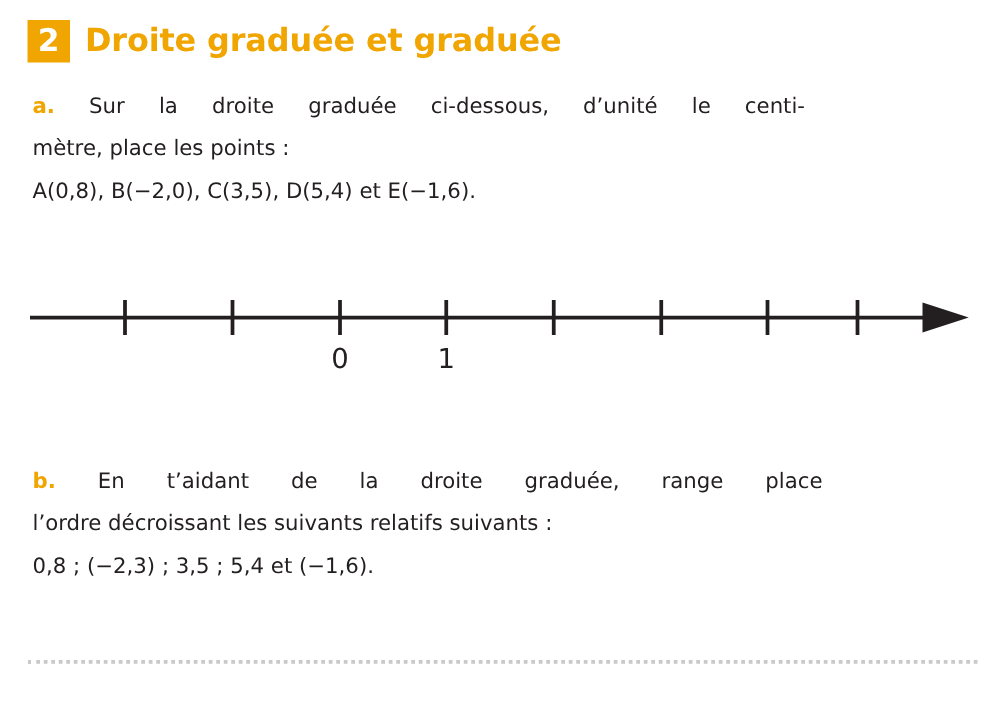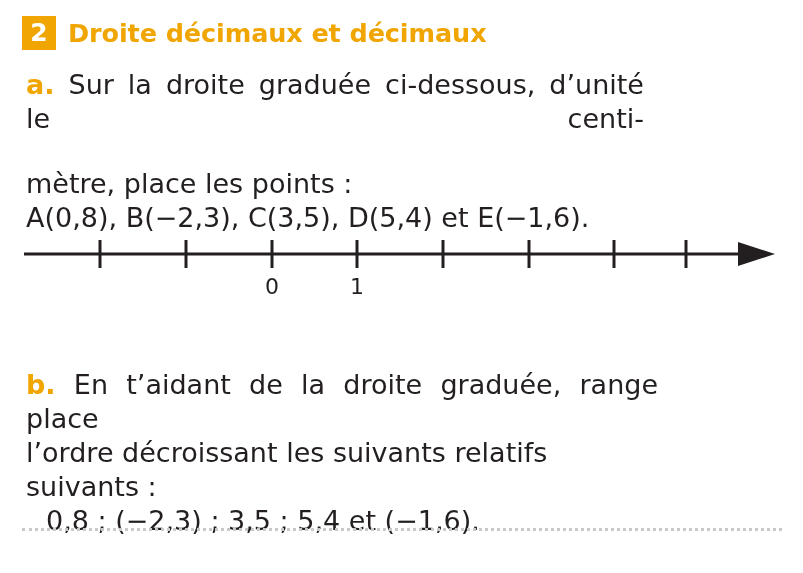--- a/index.html
+++ b/index.html
@@ -48,48 +48,48 @@
     color: #f0a500;
     font-weight: bold;
     font-size: 25.5px;
     letter-spacing: -0.1px;
     white-space: nowrap;
   }
 
   
   .q-block {
     position: absolute;
-    font-size: 27px;
+    font-size: 17px;
     line-height: 34px;
   }
   .q-label {
     color: #f0a500;
     font-weight: bold;
   }
   .q-a {
     left: 26px;
     top: 68px;
     width: 630px;
   }
   .q-a .line1 { text-align: justify; text-align-last: justify; width: 618px; }
-  .q-a .line2 { width: 618px; margin-top: 31px; }
+  .q-a .line2 { width: 618px; }
   .q-a .line3 { width: 618px; }
 
   .q-b {
     left: 26px;
     top: 368px;
     width: 640px;
   }
   .q-b .line1 {
     width: 632px;
     text-align: justify;
     text-align-last: justify;
   }
   .q-b .line2 { width: 632px; }
-  .q-b .line3 { width: 632px; margin-left: 20px; }
+  .q-b .line3 { width: 632px; }
 
   
   .numline {
     position: absolute;
     left: 0;
     top: 210px;
     width: 803px;
     height: 110px;
   }
   .numline svg { display: block; }
@@ -109,30 +109,30 @@
     border-top: 3px dotted #c9c9c9;
   }
 </style>
 </head>
 <body>
 
 <div class="page">
 
   <div class="ex-header">
     <div class="ex-number">2</div>
-    <div class="ex-title">Droite décimaux et décimaux</div>
+    <div class="ex-title">Droite graduée et graduée</div>
   </div>
 
   <div class="q-block q-a">
     <div class="line1">
       <span class="q-label">a.</span>
       <span>Sur la droite graduée ci-dessous, d’unité le centi-</span>
     </div>
     <div class="line2">mètre, place les points :</div>
-    <div class="line3">A(0,8), B(−2,3), C(3,5), D(5,4) et E(−1,6).</div>
+    <div class="line3">A(0,8), B(−2,0), C(3,5), D(5,4) et E(−1,6).</div>
   </div>
 
   <div class="numline">
     <svg width="803" height="110" viewBox="0 0 803 110">
 
       <line x1="24" y1="44" x2="742" y2="44" stroke="#231f20" stroke-width="3"></line>
 
       <polygon points="738,32 775,44 738,56" fill="#231f20"></polygon>
 
       <g stroke="#231f20" stroke-width="3">

